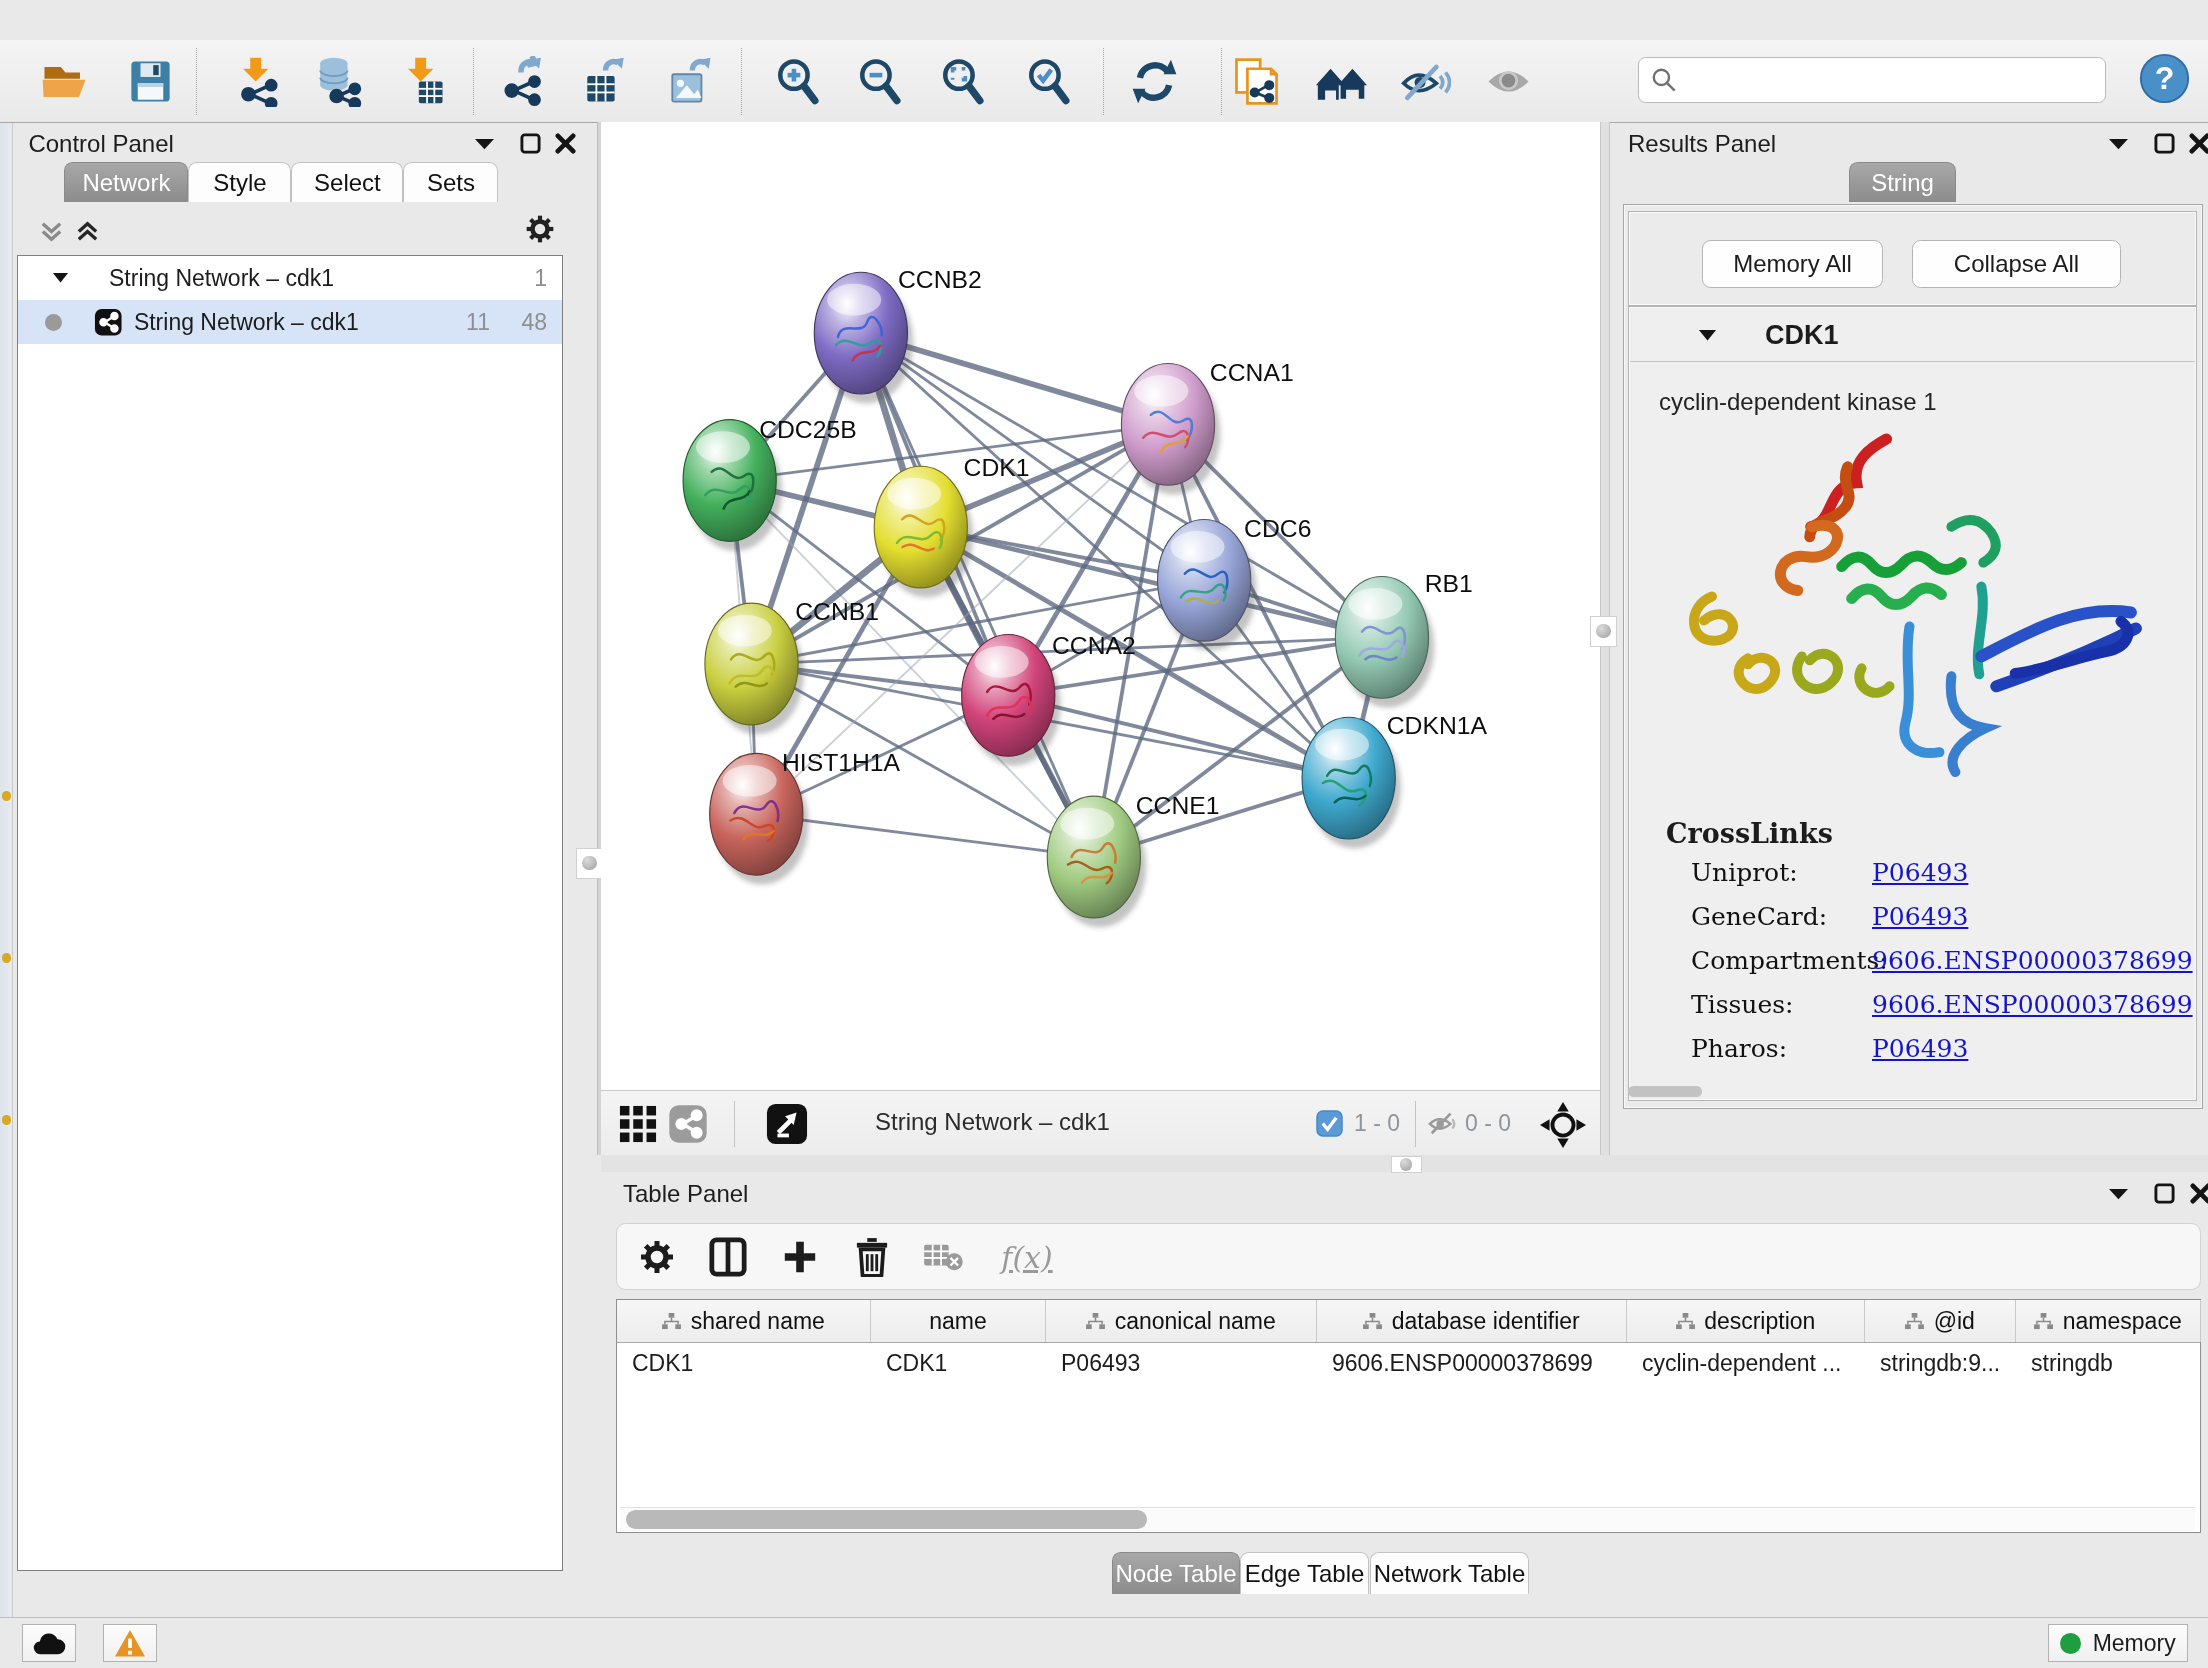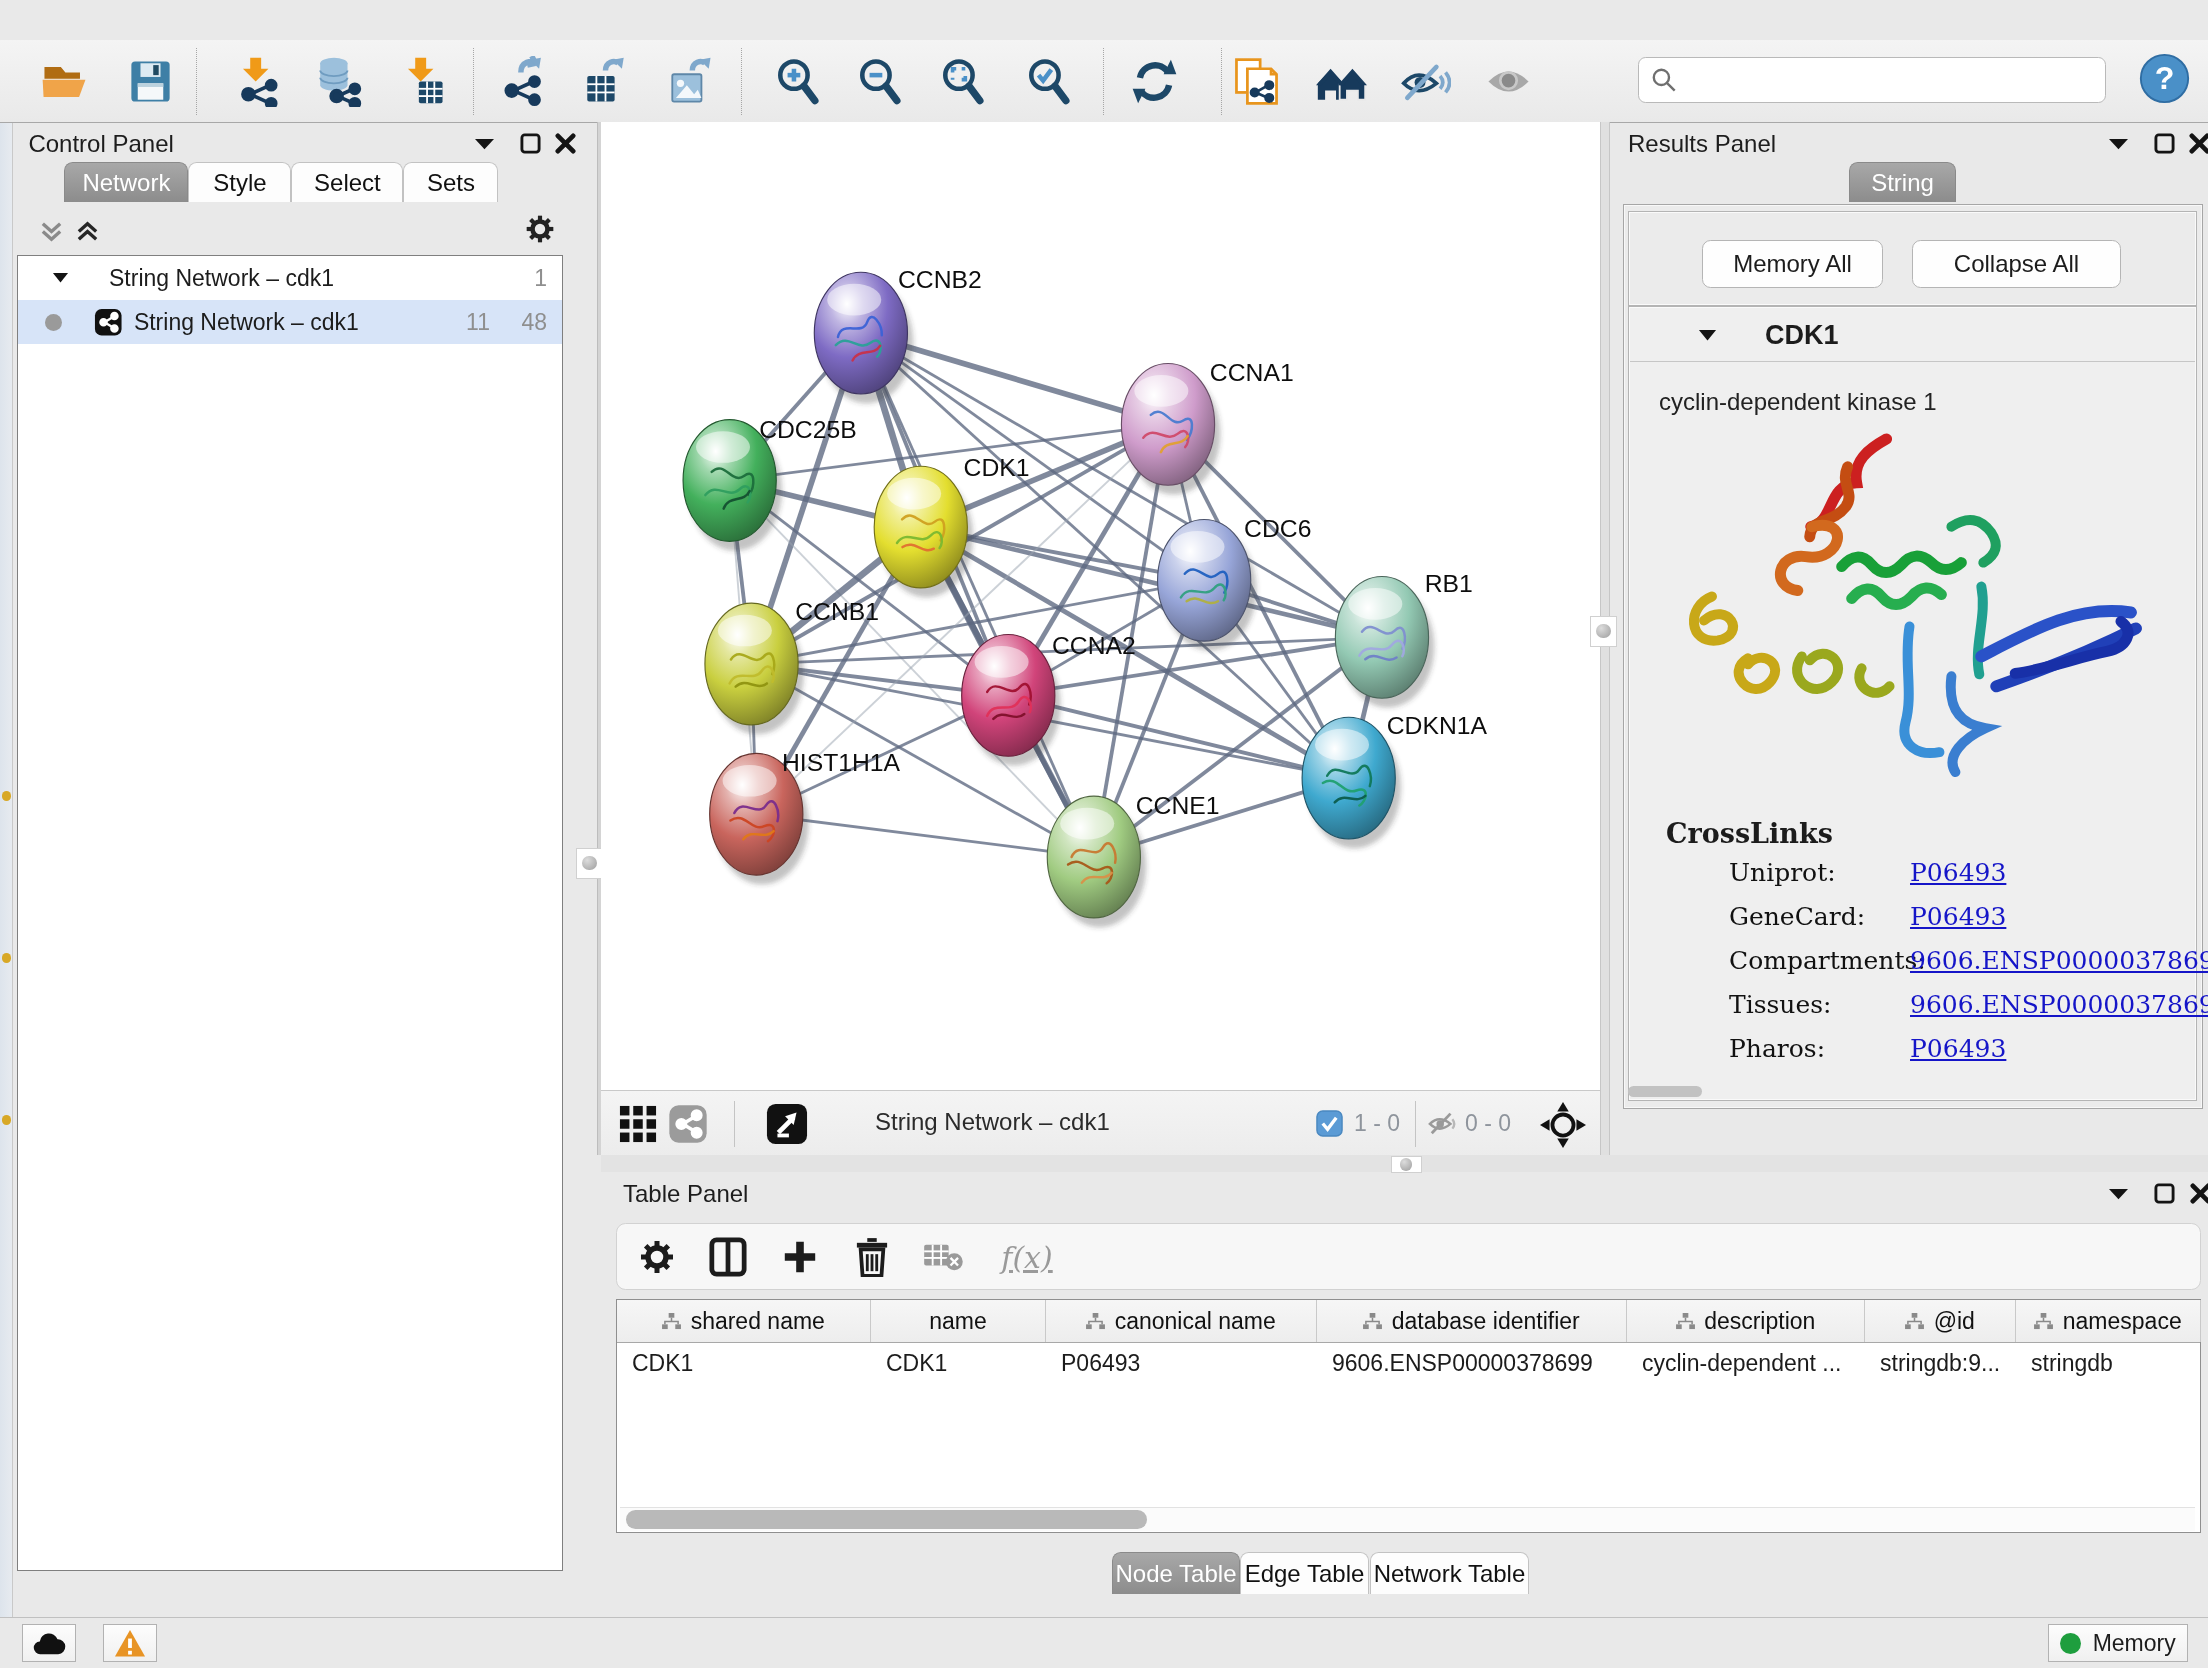--- a/index.html
+++ b/index.html
@@ -50,21 +50,21 @@
       box-shadow:inset 0 0 0 1px #fafafa;box-sizing:border-box;}
   .resbtn{position:absolute;top:240px;height:46px;background:#fefefe;border:1px solid #b5b5b5;border-radius:8.6px;
       font-size:24px;display:flex;align-items:center;justify-content:center;}
   #res-box2{left:1628px;top:306px;width:569px;height:795px;border:1.9px solid #b4b4b4;background:#efefef;
       box-shadow:inset 0 0 0 1px #fafafa;box-sizing:border-box;}
   #cdk1-hdr{left:1630px;top:310px;width:565px;height:51px;border-bottom:1px solid #c6c6c6;}
   #cdk1-name{font-size:27px;font-weight:bold;}
   #protein-desc{font-size:24px;color:#222;}
   .serif{font-family:"DejaVu Serif","Liberation Serif",serif;}
   #xl-head{font-size:27px;font-weight:bold;}
-  .xrow{position:relative;height:44px;font-size:25px;margin-left:38px;}
+  .xrow{position:relative;height:44px;font-size:25px;}
   .xlab{position:absolute;left:68px;color:#111;}
   .xval{position:absolute;left:249px;color:#1515c8;text-decoration:underline;}
   
   #tp-toolbar{left:616px;top:1223px;width:1585px;height:67px;background:#f7f7f7;border:1px solid #d2d2d2;
       border-radius:9.5px;box-sizing:border-box;}
   .tpico{position:absolute;top:1235px;width:44px;height:44px;display:flex;align-items:center;justify-content:center;}
   #tp-table{left:616px;top:1299px;width:1585px;height:234px;background:#fff;border:1.9px solid #8f8f8f;box-sizing:border-box;}
   #tp-header{display:flex;height:42px;background:linear-gradient(#f6f6f6,#ededed);border-bottom:1px solid #a8a8a8;}
   .hcell{display:flex;align-items:center;justify-content:center;gap:9.5px;font-size:23px;color:#111;
       border-right:1px solid #c9c9c9;box-sizing:border-box;overflow:hidden;white-space:nowrap;}

